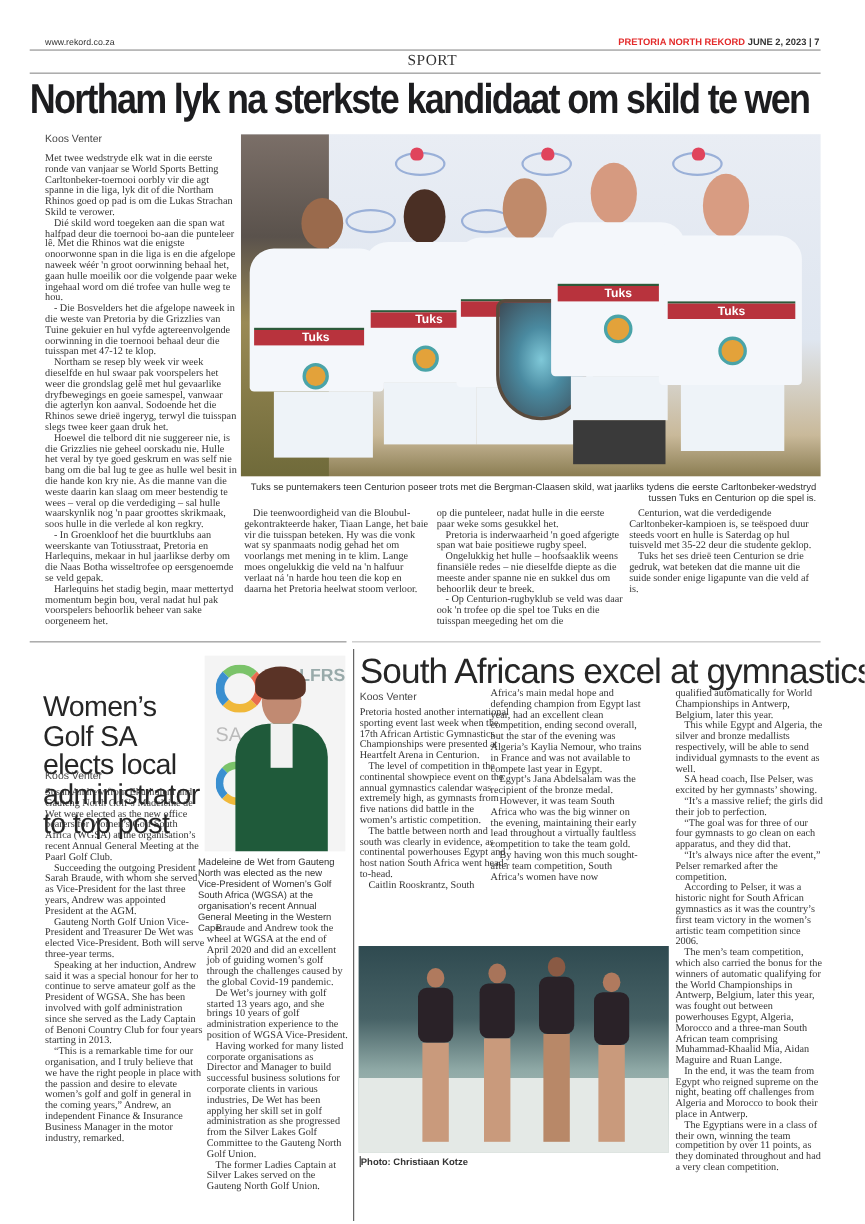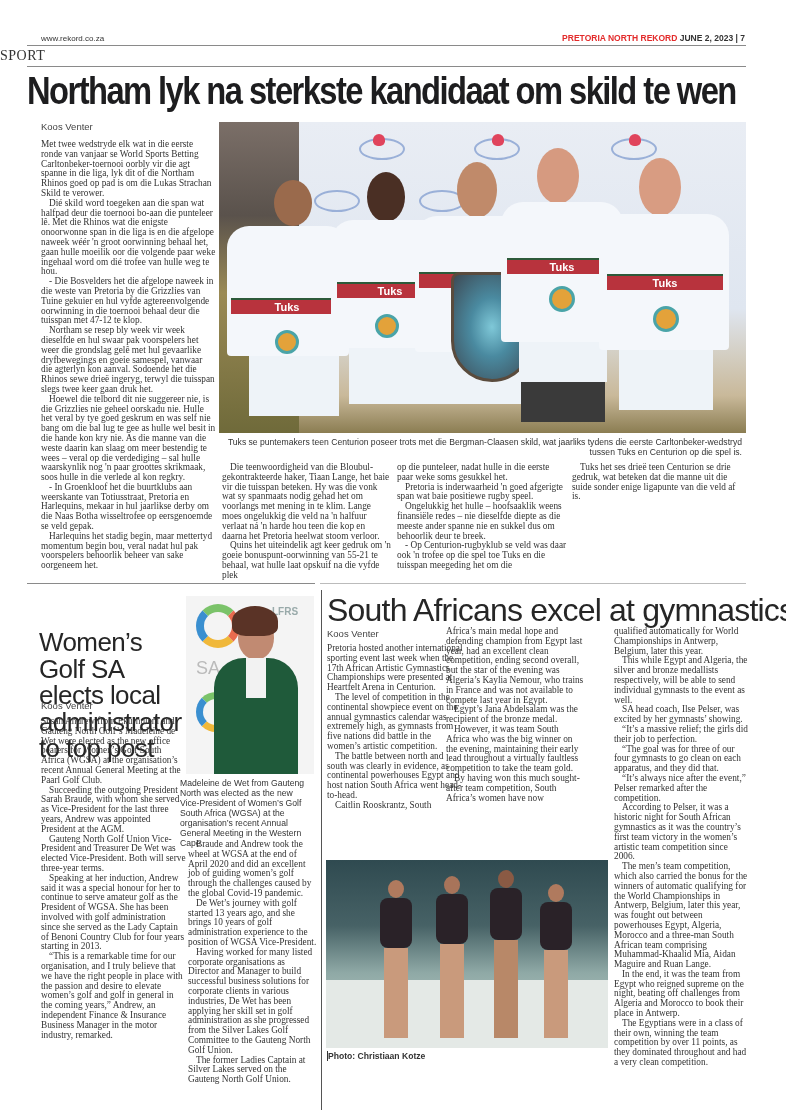--- a/index.html
+++ b/index.html
@@ -6,21 +6,21 @@
   html, body { width: 786px; height: 1113px; background: #ffffff; overflow: hidden; }
   body { position: relative; font-family: "Liberation Serif", serif; color: #2a2a2a; }
 
   .abs { position: absolute; }
 
   
   .site-url { left: 41px; top: 34px; font-family: "Liberation Sans", sans-serif; font-size: 8px; color: #333; }
   .masthead { right: 41px; top: 33px; font-family: "Liberation Sans", sans-serif; font-size: 8.5px; font-weight: bold; color: #333; white-space: nowrap; }
   .masthead .brand { color: #e32b2b; }
   .rule { left: 27px; width: 719px; height: 1px; background: #8a8a8a; }
-  .section { left: 0; width: 786px; top: 48px; font-family: "Liberation Serif", serif; font-size: 14px; letter-spacing: 0.5px; color: #333; }
+  .section { left: 0; width: 786px; top: 48px; text-align: center; font-family: "Liberation Serif", serif; font-size: 14px; letter-spacing: 0.5px; color: #333; }
 
   .headline { left: 27px; top: 70px; font-family: "Liberation Sans", sans-serif; font-weight: bold; font-size: 38px; letter-spacing: -1.8px; color: #1d1d1f; white-space: nowrap; transform: scaleX(0.86); transform-origin: left top; }
 
   .byline { font-family: "Liberation Sans", sans-serif; font-size: 9.5px; color: #444; }
 
   .body-text { font-family: "Liberation Serif", serif; font-size: 9.3px; line-height: 9.8px; color: #333; }
   .body-text p { text-indent: 8px; }
   .body-text p.first { text-indent: 0; }
 
   .caption { font-family: "Liberation Sans", sans-serif; font-size: 8.6px; line-height: 10px; color: #333; }
@@ -121,29 +121,29 @@
   <div class="abs jersey" style="left:380px; top:92px; width:130px; height:136px;"></div>
   <div class="abs stripe-edge" style="left:388px; top:152px; width:116px;"></div>
   <div class="abs stripe sponsor" style="left:388px; top:154px; width:116px;">Tuks</div>
   <div class="abs badge-round" style="left:434px; top:184px; width:26px; height:26px;"></div>
   <div class="abs shorts" style="left:400px; top:228px; width:94px; height:60px;"></div>
 </div>
 <div class="abs caption" style="left:222px; top:437px; width:520px;text-align:right;">Tuks se puntemakers teen Centurion poseer trots met die Bergman-Claasen skild, wat jaarliks tydens die eerste Carltonbeker-wedstryd tussen Tuks en Centurion op die spel is.</div>
 
 <div class="abs body-text" style="left:222px; top:463px; width:170px;">
   <p>Die teenwoordigheid van die Bloubul-gekontrakteerde haker, Tiaan Lange, het baie vir die tuisspan beteken. Hy was die vonk wat sy spanmaats nodig gehad het om voorlangs met mening in te klim. Lange moes ongelukkig die veld na 'n halfuur verlaat ná 'n harde hou teen die kop en daarna het Pretoria heelwat stoom verloor.</p>
-  <p>Quins het uiteindelik agt keer gedruk om 'n goeie bonuspunt-oorwinning van 55-21 te behaal, wat hulle laat opskuif na die vyfde plek</p>
 </div>
 <div class="abs body-text" style="left:397px; top:463px; width:170px;">
   <p class="first">op die punteleer, nadat hulle in die eerste paar weke soms gesukkel het.</p>
   <p>Pretoria is inderwaarheid 'n goed afgerigte span wat baie positiewe rugby speel.</p>
   <p>Ongelukkig het hulle – hoofsaaklik weens finansiële redes – nie dieselfde diepte as die meeste ander spanne nie en sukkel dus om behoorlik deur te breek.</p>
   <p>- Op Centurion-rugbyklub se veld was daar ook 'n trofee op die spel toe Tuks en die tuisspan meegeding het om die</p>
 </div>
 <div class="abs body-text" style="left:572px; top:463px; width:172px;">
+  <p>Centurion, wat die verdedigende Carltonbeker-kampioen is, se teëspoed duur steeds voort en hulle is Saterdag op hul tuisveld met 35-22 deur die studente geklop.</p>
   <p>Tuks het ses drieë teen Centurion se drie gedruk, wat beteken dat die manne uit die suide sonder enige ligapunte van die veld af is.</p>
 </div>
 
 <div class="abs rule" style="top:583px; left:27px; width:288px;"></div>
 <div class="abs rule" style="top:583px; left:320px; width:426px; background:#bbb;"></div>
 
 <div class="abs headline2" style="left:39px; top:608px; width:150px;margin-top:21px;">Women’s Golf SA elects local administrator to top post</div>
 <div class="abs byline" style="left:41px; top:700px;">Koos Venter</div>
 
 <div class="abs body-text" style="left:41px; top:717px; width:145px;">
@@ -151,21 +151,21 @@
   <p>Succeeding the outgoing President Sarah Braude, with whom she served as Vice-President for the last three years, Andrew was appointed President at the AGM.</p>
   <p>Gauteng North Golf Union Vice-President and Treasurer De Wet was elected Vice-President. Both will serve three-year terms.</p>
   <p>Speaking at her induction, Andrew said it was a special honour for her to continue to serve amateur golf as the President of WGSA. She has been involved with golf administration since she served as the Lady Captain of Benoni Country Club for four years starting in 2013.</p>
   <p>“This is a remarkable time for our organisation, and I truly believe that we have the right people in place with the passion and desire to elevate women’s golf and golf in general in the coming years,” Andrew, an independent Finance &amp; Insurance Business Manager in the motor industry, remarked.</p>
 </div>
 
 <div class="abs photo golf-photo">
   <div class="abs" style="left:10px; top:8px; width:44px; height:44px; border-radius:50%; border:8px solid #7bc36a; border-right-color:#e86b4f; border-bottom-color:#f0b83a; border-left-color:#3a8fd0;"></div>
   <div class="abs" style="left:10px; top:62px; font-family:'Liberation Sans',sans-serif; font-size:18px; color:#bbb;">SA</div>
   <div class="abs" style="left:10px; top:96px; width:40px; height:40px; border-radius:50%; border:7px solid #7bc36a; border-right-color:#e86b4f; border-bottom-color:#f0b83a; border-left-color:#3a8fd0;"></div>
-  <div class="abs" style="left:86px; top:10px; font-family:'Liberation Sans',sans-serif; font-size:10px; font-weight:bold; color:#9aa;">LFRS</div>
+  <div class="abs" style="left:86px; top:10px; font-family:'Liberation Sans',sans-serif; font-size:16px; font-weight:bold; color:#9aa;">LFRS</div>
   <div class="abs" style="left:52px; top:20px; width:36px; height:44px; border-radius:50%; background:#c18a72;"></div>
   <div class="abs" style="left:46px; top:10px; width:46px; height:30px; border-radius:50% 50% 30% 30%; background:#5a3326;"></div>
   <div class="abs" style="left:28px; top:62px; width:84px; height:116px; border-radius:30px 30px 0 0; background:#1f5a3a;"></div>
   <div class="abs" style="left:60px; top:62px; width:20px; height:40px; background:#f2f2f2;"></div>
 </div>
 <div class="abs caption" style="left:180px; top:778px; width:130px;">Madeleine de Wet from Gauteng North was elected as the new Vice-President of Women’s Golf South Africa (WGSA) at the organisation’s recent Annual General Meeting in the Western Cape.</div>
 
 <div class="abs body-text" style="left:188px; top:840px; width:130px;">
   <p>Braude and Andrew took the wheel at WGSA at the end of April 2020 and did an excellent job of guiding women’s golf through the challenges caused by the global Covid-19 pandemic.</p>
   <p>De Wet’s journey with golf started 13 years ago, and she brings 10 years of golf administration experience to the position of WGSA Vice-President.</p>

